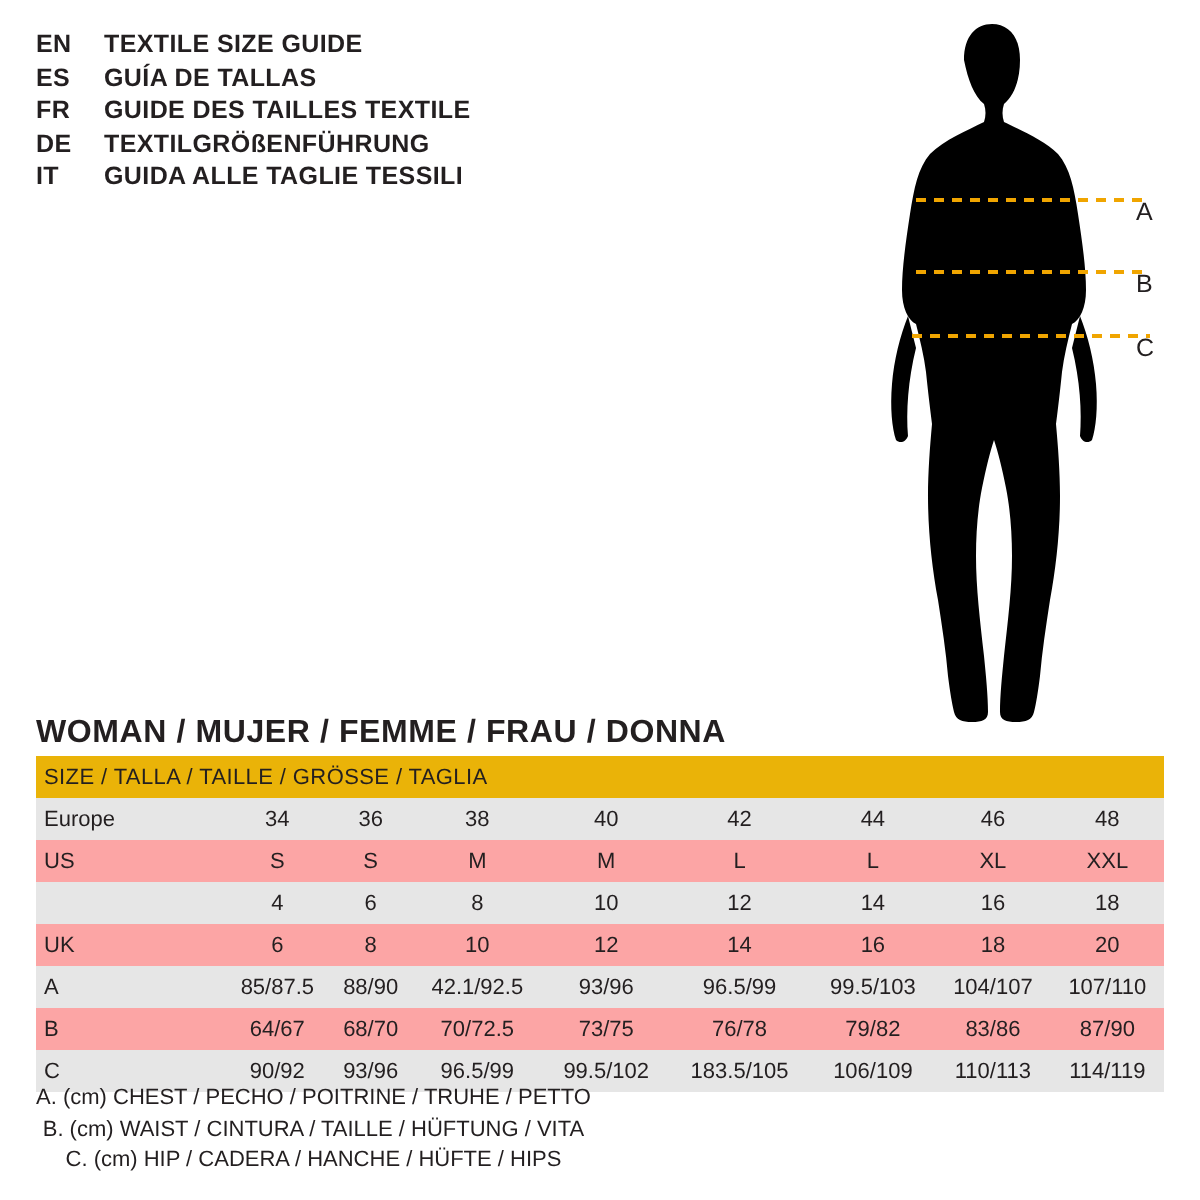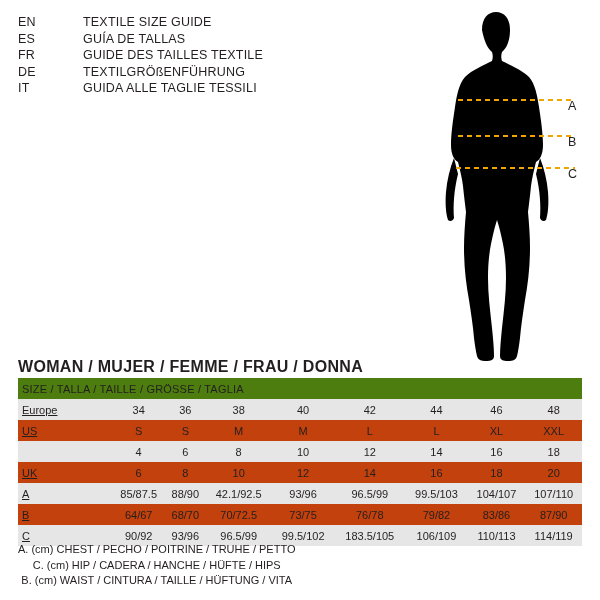--- a/index.html
+++ b/index.html
@@ -32,25 +32,24 @@
   .title-row {
     display: flex;
     align-items: baseline;
     font-size: 12.5px;
     line-height: 16.5px;
     letter-spacing: 0.2px;
   }
   .title-lang {
     width: 34px;
     flex: 0 0 34px;
-    font-weight: 400;
+    font-weight: 700;
   }
   .title-text {
-    font-weight: 400;
-    margin-left: 31px;
+    font-weight: 700;
   }
 
   
   .figure {
     position: absolute;
     left: 430px;
     top: 8px;
     width: 160px;
     height: 360px;
   }
@@ -87,34 +86,33 @@
     padding: 2px 0 2px 0;
     text-align: center;
     font-weight: normal;
     height: 17px;
     vertical-align: middle;
   }
   .size-table td.rowlabel, .size-table th.rowlabel {
     text-align: left;
     padding-left: 4px;
     width: 90px;
-    text-decoration: underline;
   }
   .row-head td {
-    background: #4d7c0f;
+    background: #eab308;
     text-align: left;
     padding-left: 4px;
     font-size: 11px;
     letter-spacing: 0.2px;
   }
   .row-alt td {
     background: #e6e6e6;
   }
   .row-plain td {
-    background: #c2410c;
+    background: #fca5a5;
   }
 
   
   .footnotes {
     position: absolute;
     left: 18px;
     top: 542px;
     font-size: 11px;
     line-height: 15.5px;
     text-align: center;
@@ -296,17 +294,17 @@
         <td>183.5/105</td>
         <td>106/109</td>
         <td>110/113</td>
         <td>114/119</td>
       </tr>
     </tbody>
   </table>
 
   <div class="footnotes">
     <div class="footnote">A. (cm) CHEST / PECHO / POITRINE / TRUHE / PETTO</div>
+    <div class="footnote">B. (cm) WAIST / CINTURA / TAILLE / HÜFTUNG / VITA</div>
     <div class="footnote">C. (cm) HIP / CADERA / HANCHE / HÜFTE / HIPS</div>
-    <div class="footnote">B. (cm) WAIST / CINTURA / TAILLE / HÜFTUNG / VITA</div>
   </div>
 
 </div>
 
 </body></html>

